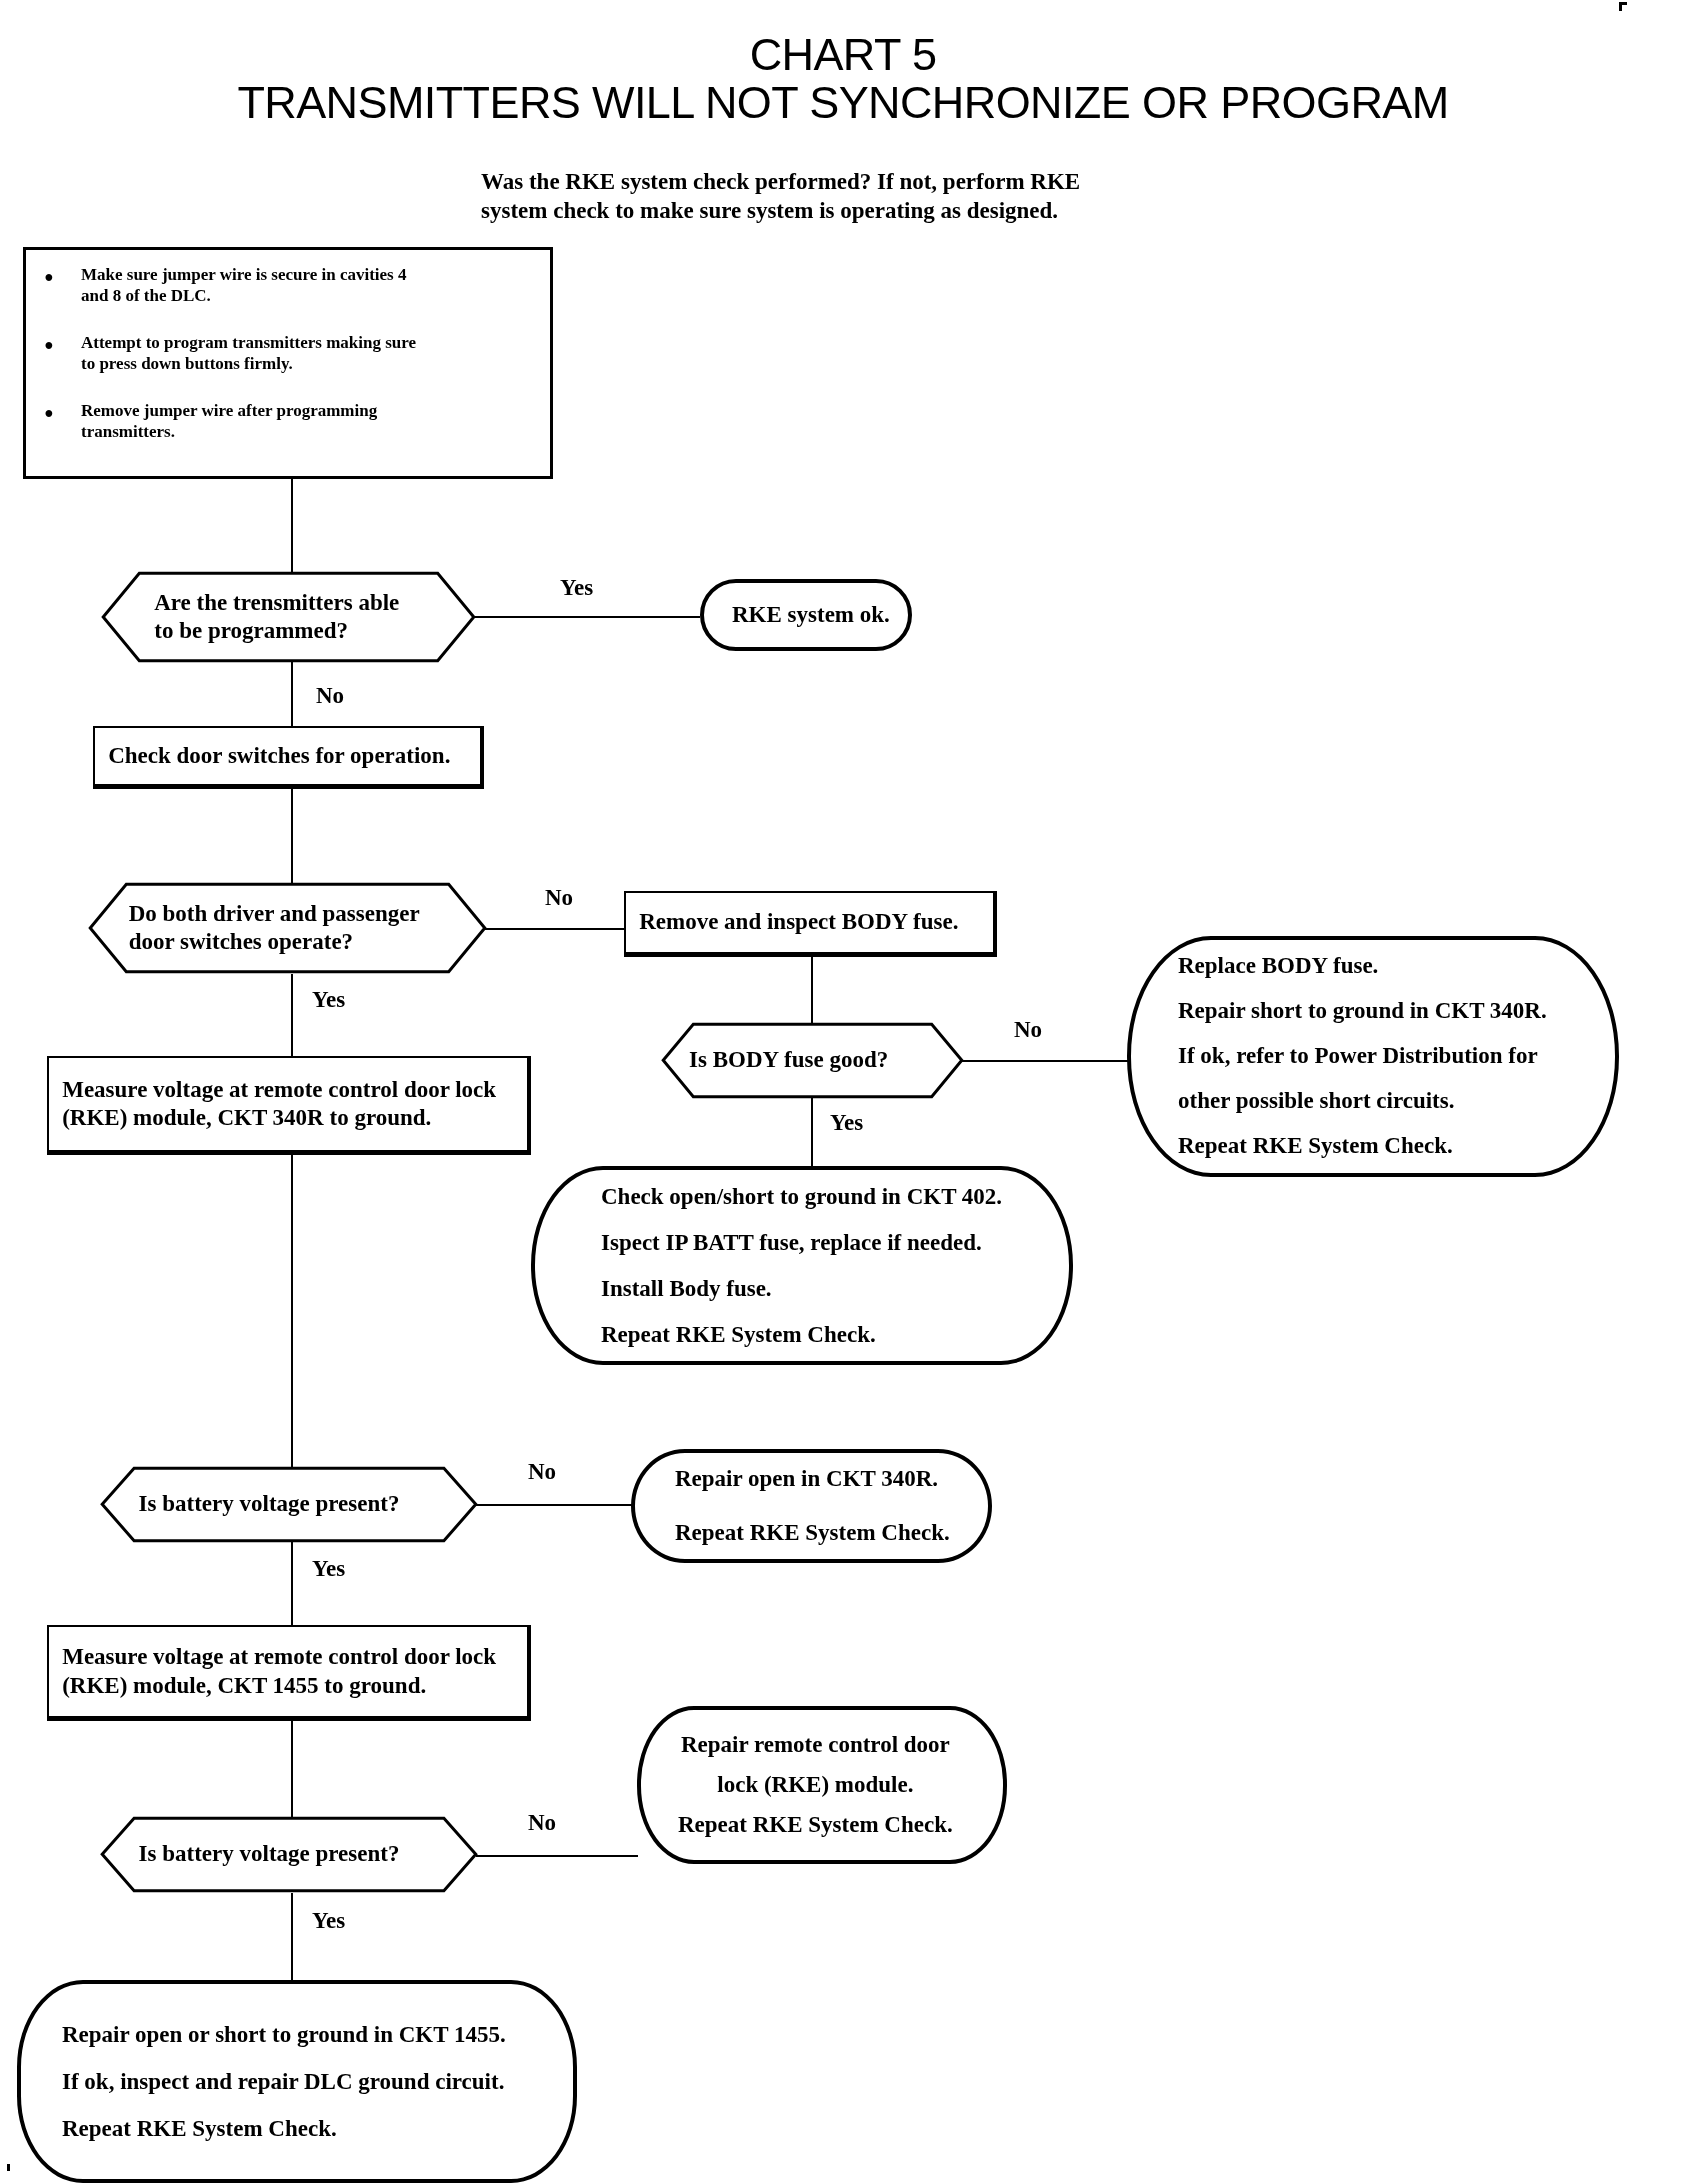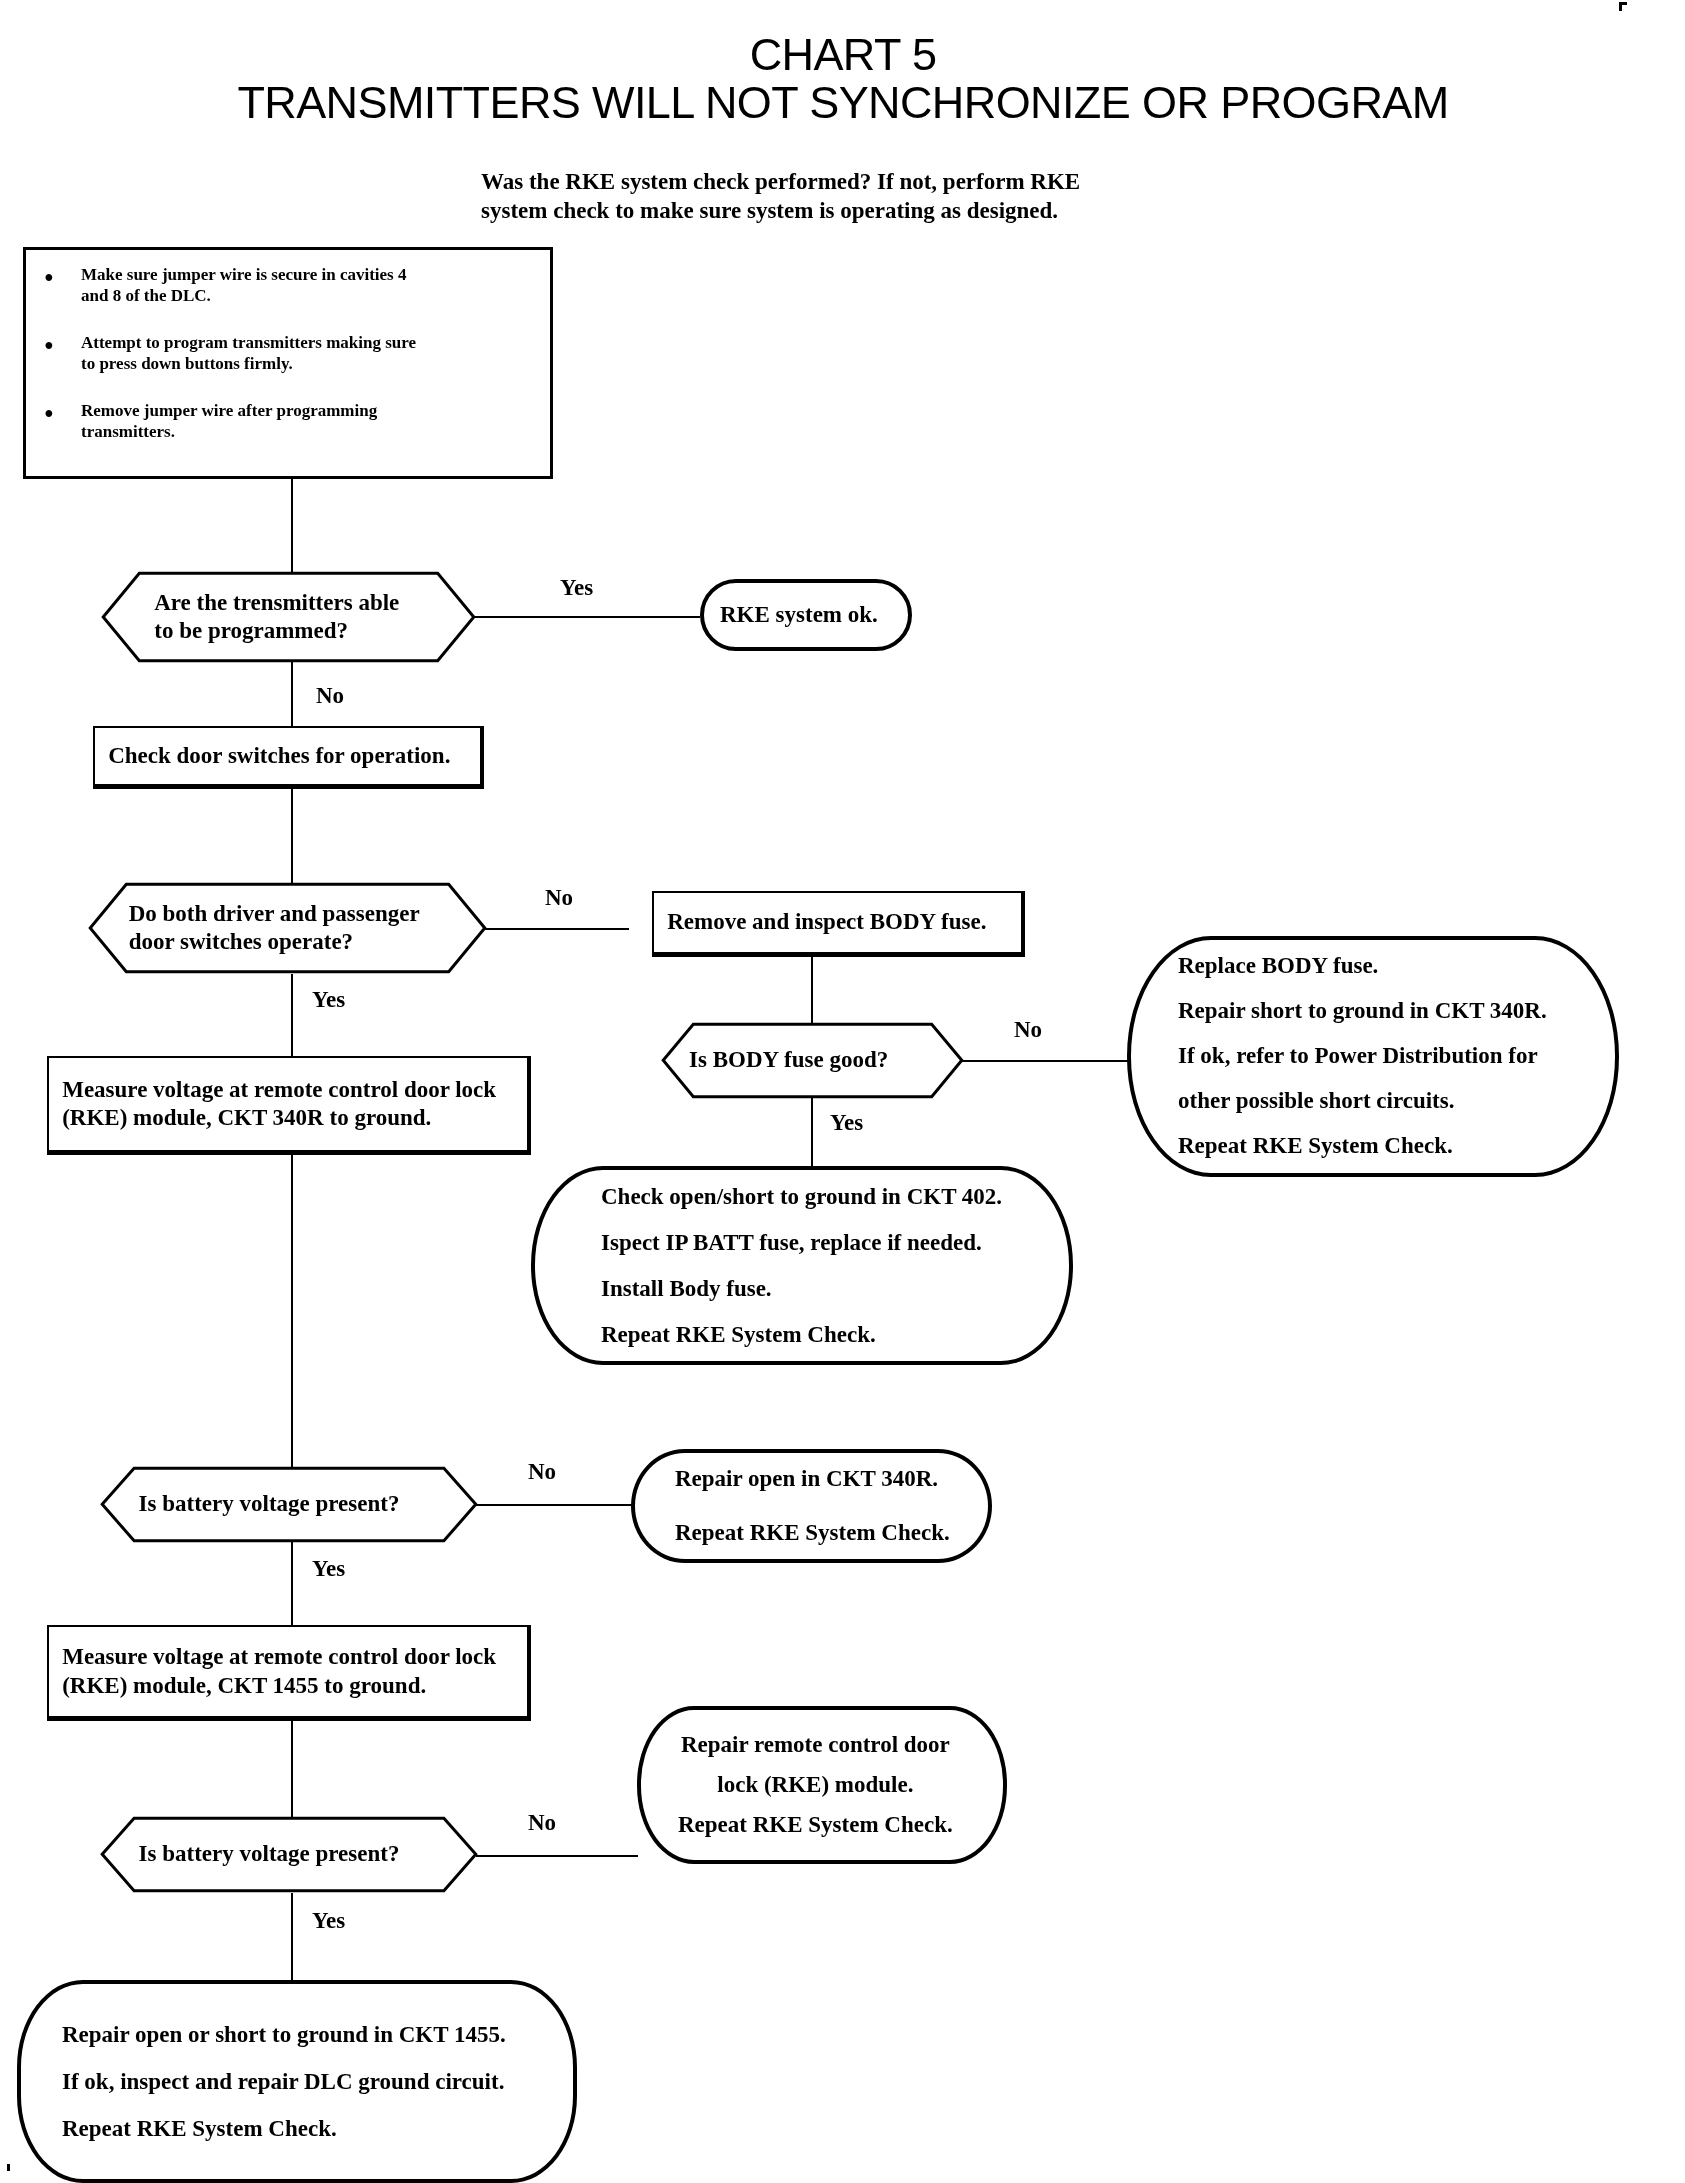--- a/index.html
+++ b/index.html
@@ -171,21 +171,21 @@
       <polygon points="62,2 558,2 618,75 558,148 62,148 2,75" fill="#fff" stroke="#000" stroke-width="3" vector-effect="non-scaling-stroke"></polygon>
     </svg>
     <div class="hextext">Are the trensmitters able
 to be programmed?</div>
   </div>
 
   <div class="hline" style="left:475px;top:616px;width:225px;"></div>
   <div class="elabel" style="left:560px;top:575px;">Yes</div>
 
   <div class="term" style="left:700px;top:579px;width:212px;height:72px;border-radius:36px;">
-    <div class="ntext" style="padding-left:16px;">RKE system ok.</div>
+    <div class="ntext" style="padding-left:28px;">RKE system ok.</div>
   </div>
 
   <div class="vline" style="left:291px;top:661px;height:77px;"></div>
   <div class="elabel" style="left:316px;top:683px;">No</div>
 
   <div class="proc" style="left:93px;top:726px;width:391px;height:63px;">
     <div class="ntext">Check door switches for operation.</div>
   </div>
 
   <div class="vline" style="left:291px;top:789px;height:96px;"></div>
@@ -194,21 +194,21 @@
     <svg class="hexshape" viewBox="0 0 660 150" preserveAspectRatio="none">
       <polygon points="62,2 598,2 658,75 598,148 62,148 2,75" fill="#fff" stroke="#000" stroke-width="3" vector-effect="non-scaling-stroke"></polygon>
     </svg>
     <div class="hextext" style="padding-left:10%;">Do both driver and passenger
 door switches operate?</div>
   </div>
 
   <div class="hline" style="left:485px;top:928px;width:144px;"></div>
   <div class="elabel" style="left:545px;top:885px;">No</div>
 
-  <div class="proc" style="left:652px;top:891px;width:373px;height:66px;">
+  <div class="proc" style="left:624px;top:891px;width:373px;height:66px;">
     <div class="ntext">Remove and inspect BODY fuse.</div>
   </div>
 
   <div class="vline" style="left:811px;top:957px;height:84px;"></div>
 
   <div class="hex" style="left:662px;top:1023px;width:301px;height:75px;">
     <svg class="hexshape" viewBox="0 0 500 125" preserveAspectRatio="none">
       <polygon points="52,2 448,2 498,62 448,123 52,123 2,62" fill="#fff" stroke="#000" stroke-width="3" vector-effect="non-scaling-stroke"></polygon>
     </svg>
     <div class="hextext" style="padding-left:9%;">Is BODY fuse good?</div>

